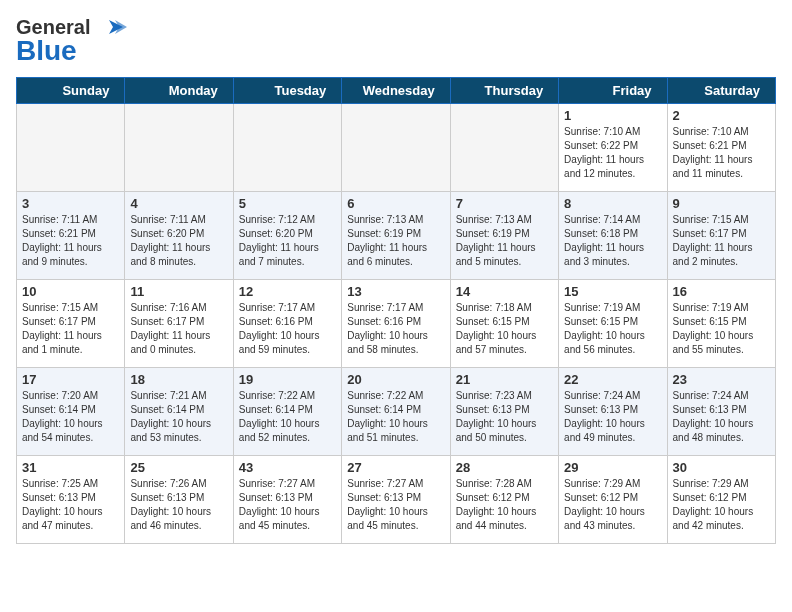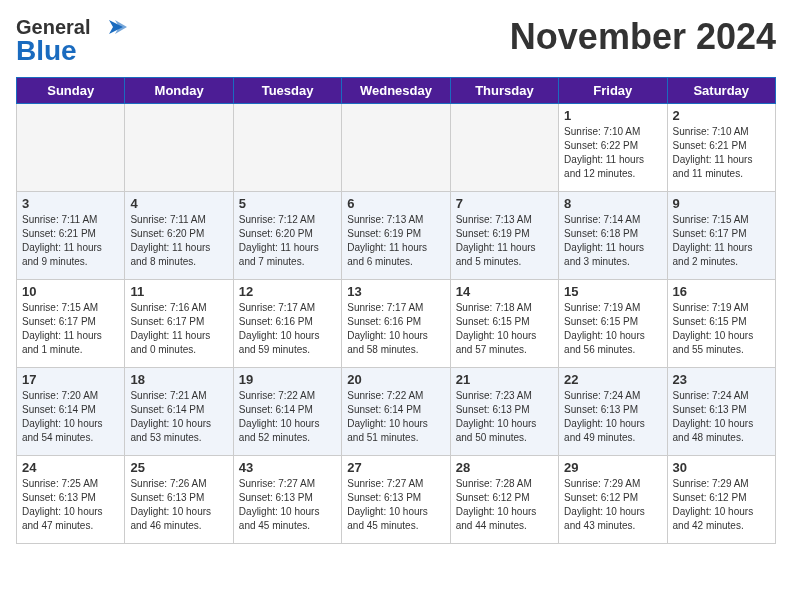--- a/index.html
+++ b/index.html
@@ -23,26 +23,26 @@
     }
     .title-block { text-align: right; }
     .month-title { font-size: 36px; font-weight: bold; color: #333; }
     .location { font-size: 16px; color: #555; }
     .calendar {
       width: 100%;
       border-collapse: collapse;
       table-layout: fixed;
     }
     .calendar th {
-      background: #4c1d95;
+      background: #0c4a6e;
       color: #fff;
       font-size: 13px;
       font-weight: bold;
       padding: 5px 15px;
-      text-align: center;
+      text-align: right;
       border: 1px solid #1a6bbf;
     }
     .calendar td {
       border: 1px solid #ccc;
       vertical-align: top;
       padding: 4px 5px;
       font-size: 10.5px;
       color: #333;
       height: 88px;
       background: #fff;
@@ -73,21 +73,20 @@
       <span style="font-size:20px;font-weight:bold;color:#333;">General</span>
       <svg width="22" height="22" viewBox="0 0 22 22" style="margin-left:3px;">
         <polygon points="4,4 18,11 4,18 8,11" fill="#1a6bbf"></polygon>
         <polygon points="10,4 22,11 10,18 14,11" fill="#1a6bbf" opacity="0.6"></polygon>
       </svg>
     </div>
     <span style="font-size:28px;font-weight:bold;color:#1a6bbf;margin-top:-2px;">Blue</span>
   </div>
 </div>
   <div class="title-block">
-    <div class="month-title">November 2024</div>
   </div>
 </div>
 
 <table class="calendar">
   <thead>
     <tr>
     <th>Sunday</th>
         <th>Monday</th>
         <th>Tuesday</th>
         <th>Wednesday</th>
@@ -243,21 +242,21 @@
         </td>
         <td>
           <span class="day-num">23</span>
           <div class="day-info" style="white-space: pre-line;">Sunrise: 7:24 AM
 Sunset: 6:13 PM
 Daylight: 10 hours and 48 minutes.</div>
         </td>
       </tr>
       <tr>
         <td>
-          <span class="day-num">24</span>
+          <span class="day-num">31</span>
           <div class="day-info" style="white-space: pre-line;">Sunrise: 7:25 AM
 Sunset: 6:13 PM
 Daylight: 10 hours and 47 minutes.</div>
         </td>
         <td>
           <span class="day-num">25</span>
           <div class="day-info" style="white-space: pre-line;">Sunrise: 7:26 AM
 Sunset: 6:13 PM
 Daylight: 10 hours and 46 minutes.</div>
         </td>

